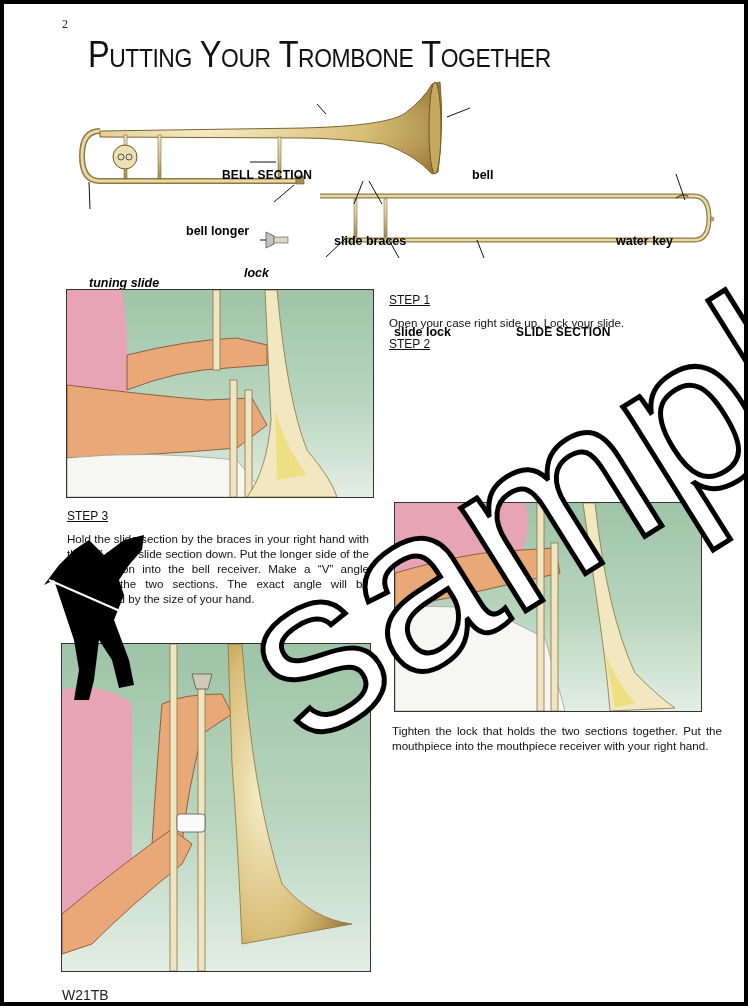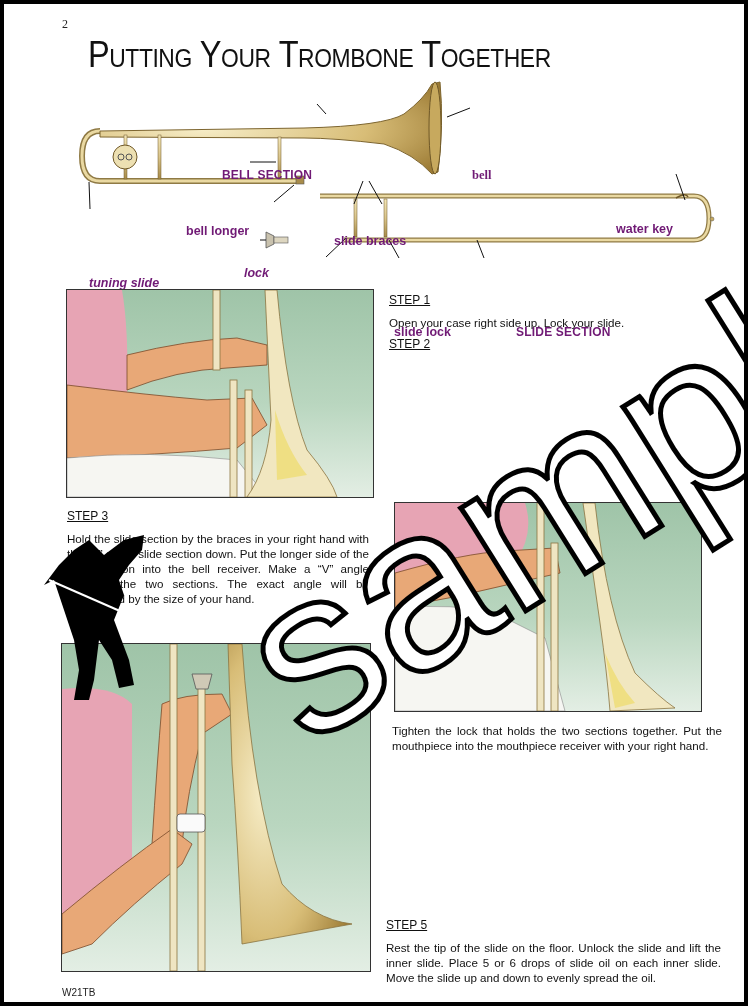--- a/index.html
+++ b/index.html
@@ -14,30 +14,30 @@
   }
   .abs { position: absolute; }
   .page-num { left: 58px; top: 13px; font-size: 12px; color: #222; font-family: "Liberation Serif", serif; }
   .title {
     left: 84px; top: 30px; font-size: 37px; color: #111; letter-spacing: -0.5px;
     font-family: "Liberation Sans", sans-serif; font-weight: normal; white-space: nowrap;
     font-variant: small-caps;
     transform: scaleX(0.88); transform-origin: left top;
   }
   .diagram { left: 0; top: 70px; width: 740px; height: 210px; }
-  .lbl { position: absolute; font-size: 12.5px; font-weight: bold; color: #701a75; white-space: nowrap; }
+  .lbl { position: absolute; font-size: 12.5px; font-weight: bold; color: #000000; white-space: nowrap; }
   .lbl.caps { font-size: 12px; letter-spacing: 0.2px; }
   .panel {
     position: absolute; border: 1.5px solid #333; overflow: hidden;
     background: linear-gradient(180deg, #9fc4a8 0%, #b9d6bf 55%, #e3eee4 100%);
   }
   .step { position: absolute; font-size: 11.6px; color: #111; line-height: 15px; }
   .step .hd { font-weight: normal; text-decoration: underline; font-size: 12px; display: block; margin-bottom: 1px; }
   .step .bd { text-align: justify; display: block; margin-top: 7px; }
-  .footer { left: 58px; top: 983px; font-size: 10px; color: #222; }
+  .footer { left: 58px; top: 983px; font-size: 14px; color: #222; }
   .watermark { left: 0; top: 0; width: 740px; height: 998px; pointer-events: none; }
   .logo { left: 30px; top: 506px; width: 130px; height: 200px; }
 </style>
 </head>
 <body>
 
 <div class="page">
 
   <div class="abs page-num">2</div>
   <h1 class="abs title" style="margin:0;">Putting Your Trombone Together</h1>
@@ -89,24 +89,24 @@
         <line x1="672" y1="170" x2="681" y2="196"></line>
         <line x1="270" y1="198" x2="290" y2="181"></line>
         <line x1="85" y1="178" x2="86" y2="205"></line>
         <line x1="256" y1="236" x2="262" y2="236"></line>
         <line x1="322" y1="253" x2="342" y2="234"></line>
         <line x1="395" y1="254" x2="385" y2="236"></line>
         <line x1="480" y1="254" x2="473" y2="236"></line>
       </g>
     </svg>
     <span class="lbl caps" style="left:218px;top:94px;">BELL SECTION</span>
-    <span class="lbl" style="left:468px;top:94px;font-family:Liberation Serif, serif;">bell</span>
+    <span class="lbl" style="left:468px;top:94px;">bell</span>
     <span class="lbl" style="left:182px;top:150px;">bell longer</span>
     <span class="lbl" style="left:330px;top:160px;">slide braces</span>
-    <span class="lbl" style="left:612px;top:148px;text-align:center;">water key</span>
+    <span class="lbl" style="left:612px;top:160px;text-align:center;">water key</span>
     <span class="lbl" style="left:240px;top:192px;font-style:italic;">lock</span>
     <span class="lbl" style="left:85px;top:202px;font-style:italic;">tuning slide</span>
     <span class="lbl caps" style="left:166px;top:228px;">MOUTHPIECE</span>
     <span class="lbl" style="left:226px;top:251px;">mouthpiece receiver</span>
     <span class="lbl" style="left:390px;top:251px;">slide lock</span>
     <span class="lbl caps" style="left:512px;top:251px;">SLIDE SECTION</span>
   </div>
 
   <div class="panel" style="left:62px;top:285px;width:306px;height:207px;">
     <svg width="306" height="207" viewBox="0 0 306 207">
@@ -157,24 +157,20 @@
       <path d="M100,60 Q120,50 160,50 L170,70 L140,90 Q125,150 120,200 L90,200 Q95,120 100,60 Z" fill="#e8a877" stroke="#7a4a2a" stroke-width="0.8"></path>
       <path d="M0,270 Q60,220 110,185 L130,200 L120,220 Q70,260 30,300 L0,310 Z" fill="#e8a877" stroke="#7a4a2a" stroke-width="0.8"></path>
       <rect x="108" y="0" width="7" height="327" fill="#efe5c2" stroke="#8a7440" stroke-width="0.8"></rect>
       <rect x="136" y="40" width="7" height="287" fill="#efe5c2" stroke="#8a7440" stroke-width="0.8"></rect>
       <path d="M130,30 L150,30 L146,45 L134,45 Z" fill="#cfc9b6" stroke="#555" stroke-width="0.8"></path>
       <path d="M166,0 L180,0 Q190,150 220,240 Q250,275 290,280 L180,300 Q176,200 170,120 Z" fill="url(#bellg)" stroke="#8a7440" stroke-width="0.8"></path>
       <rect x="115" y="170" width="28" height="18" rx="3" fill="#fafafa" stroke="#555" stroke-width="0.8"></rect>
     </svg>
   </div>
 
-  <div class="step" style="left:382px;top:914px;width:335px;">
-    <span class="hd">STEP 5</span>
-    <span class="bd">Rest the tip of the slide on the floor. Unlock the slide and lift the inner slide. Place 5 or 6 drops of slide oil on each inner slide. Move the slide up and down to evenly spread the oil.</span>
-  </div>
 
   <div class="abs footer">W21TB</div>
 
   <svg class="abs logo" viewBox="0 0 130 200">
     <path d="M40,40 L55,30 L70,45 L90,30 L110,25 L108,40 L95,55 L85,70 L90,85 L80,110 L95,150 L100,175 L85,178 L78,150 L65,130 L60,170 L55,190 L40,190 L45,160 L40,130 L30,100 L20,70 L10,75 L25,55 Z" fill="#000"></path>
     <line x1="15" y1="70" x2="95" y2="105" stroke="#fff" stroke-width="2"></line>
   </svg>
 
   <svg class="abs watermark" viewBox="0 0 740 998">
     <text x="175" y="640" font-family="Liberation Sans, sans-serif" font-size="230" fill="#fff" stroke="#000" stroke-width="5" transform="rotate(-32 420 470)">sample</text>

